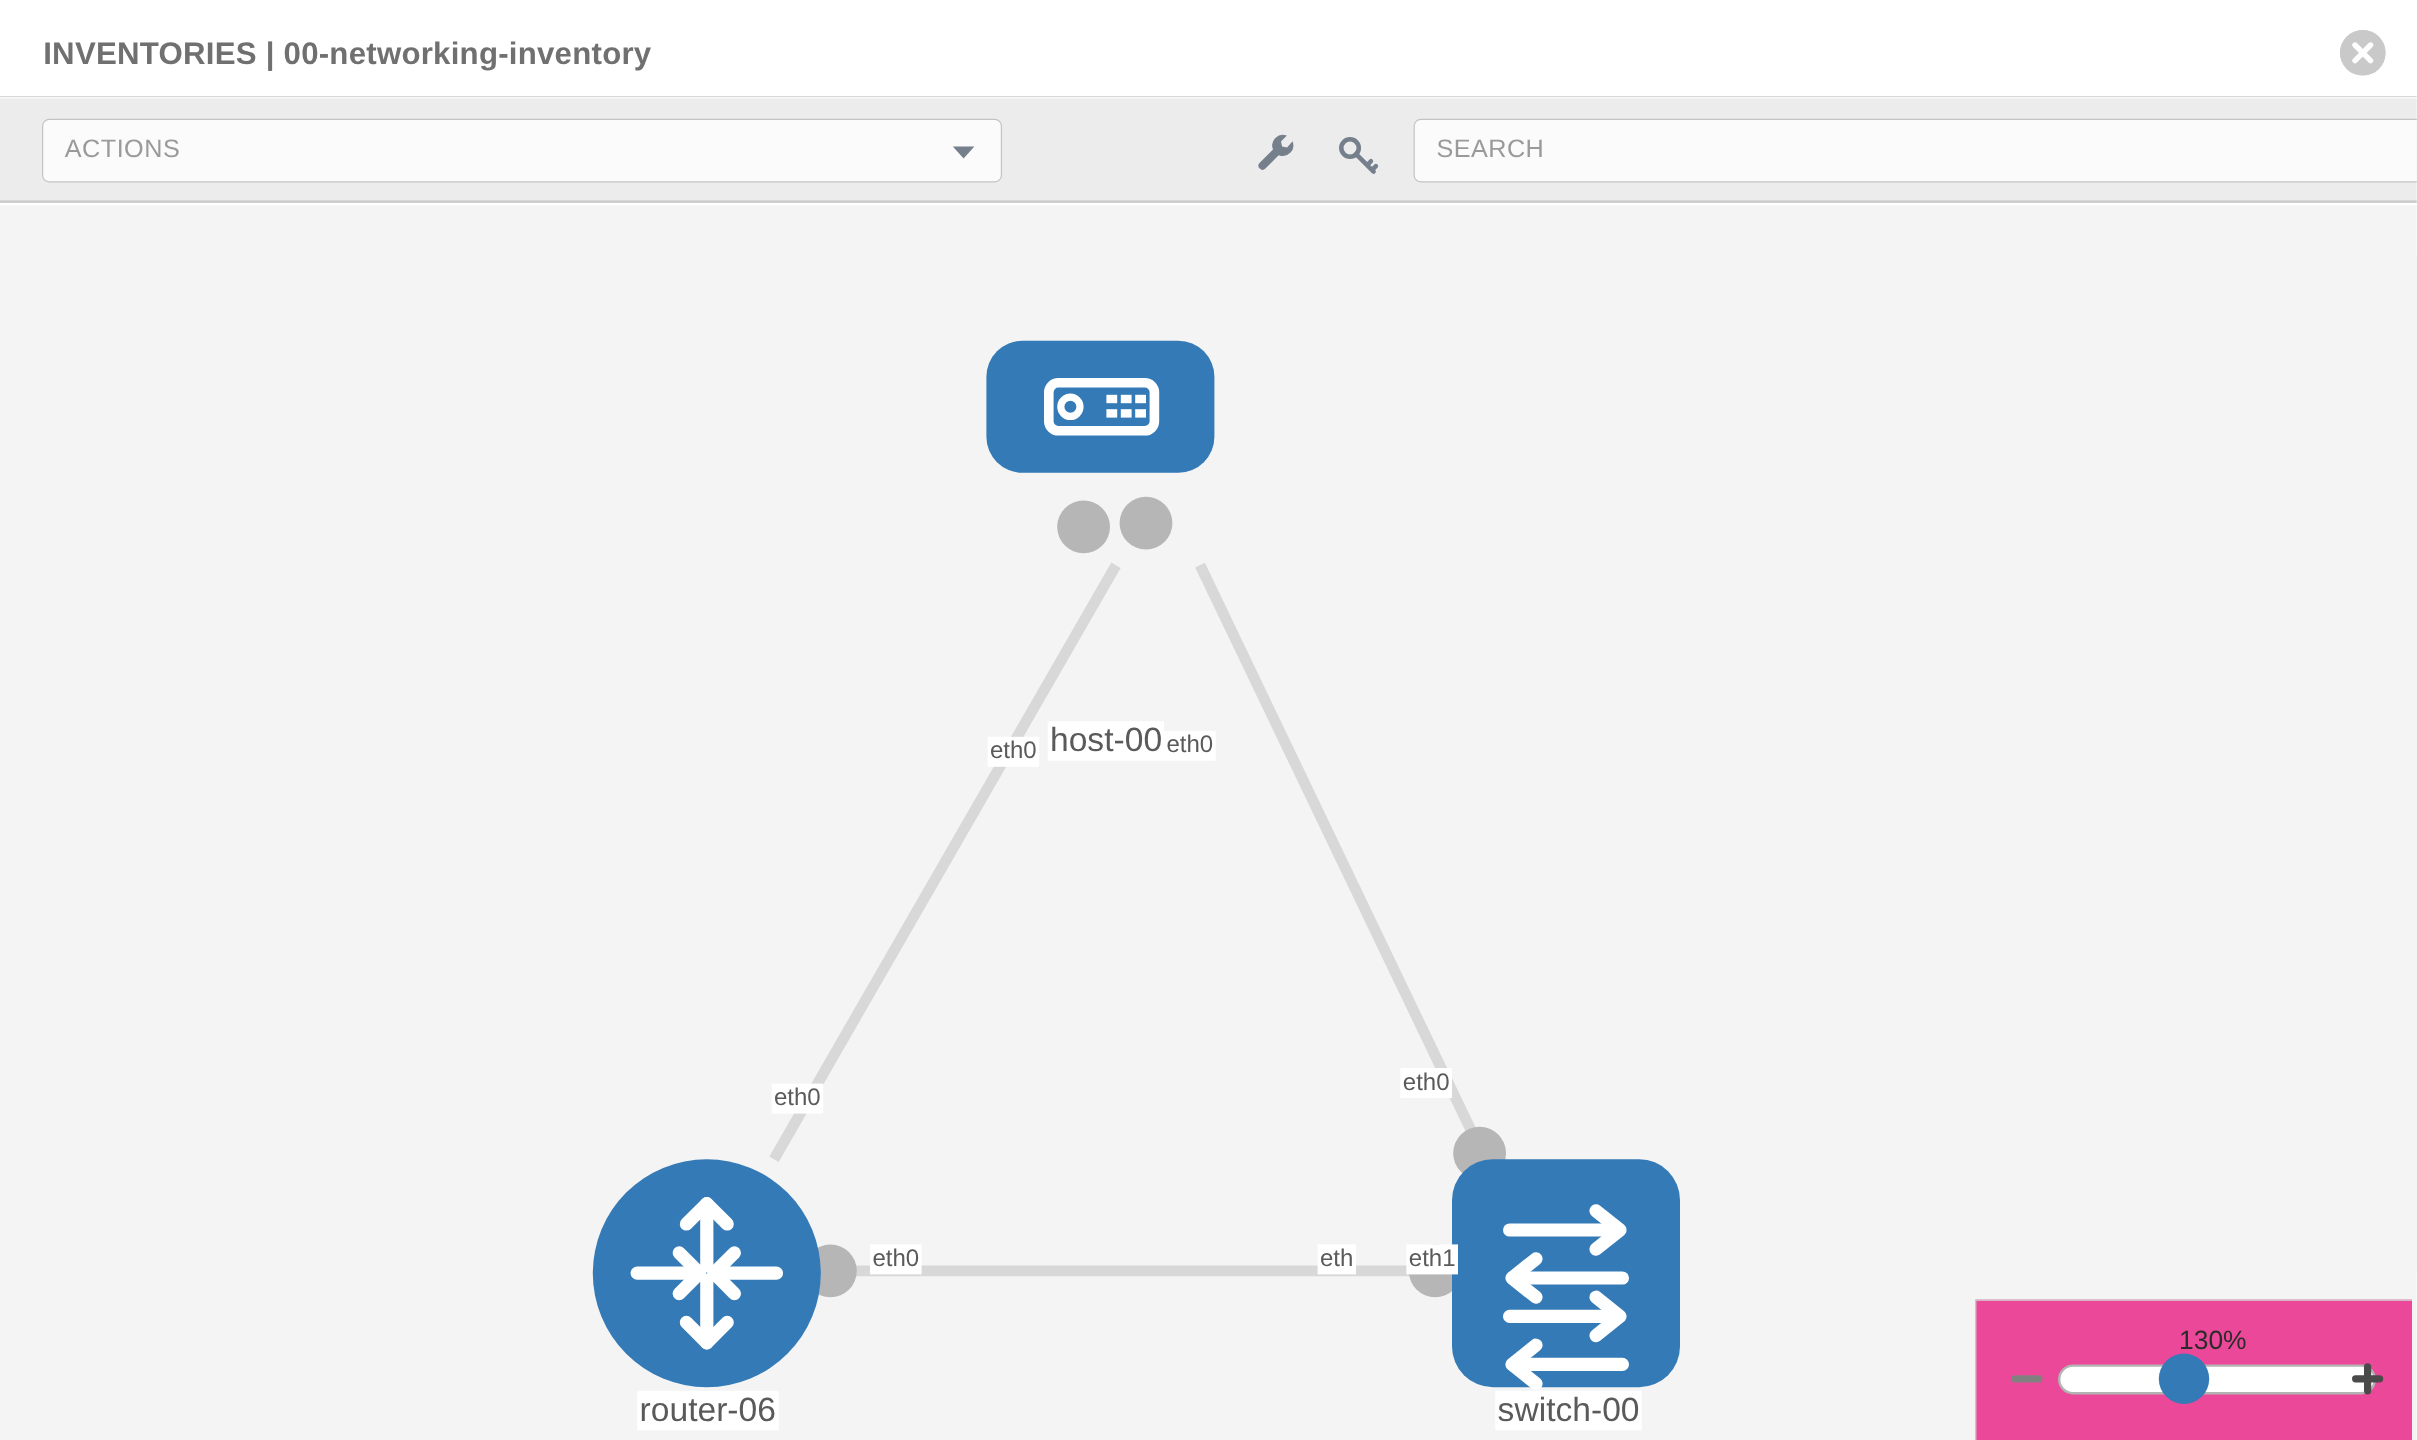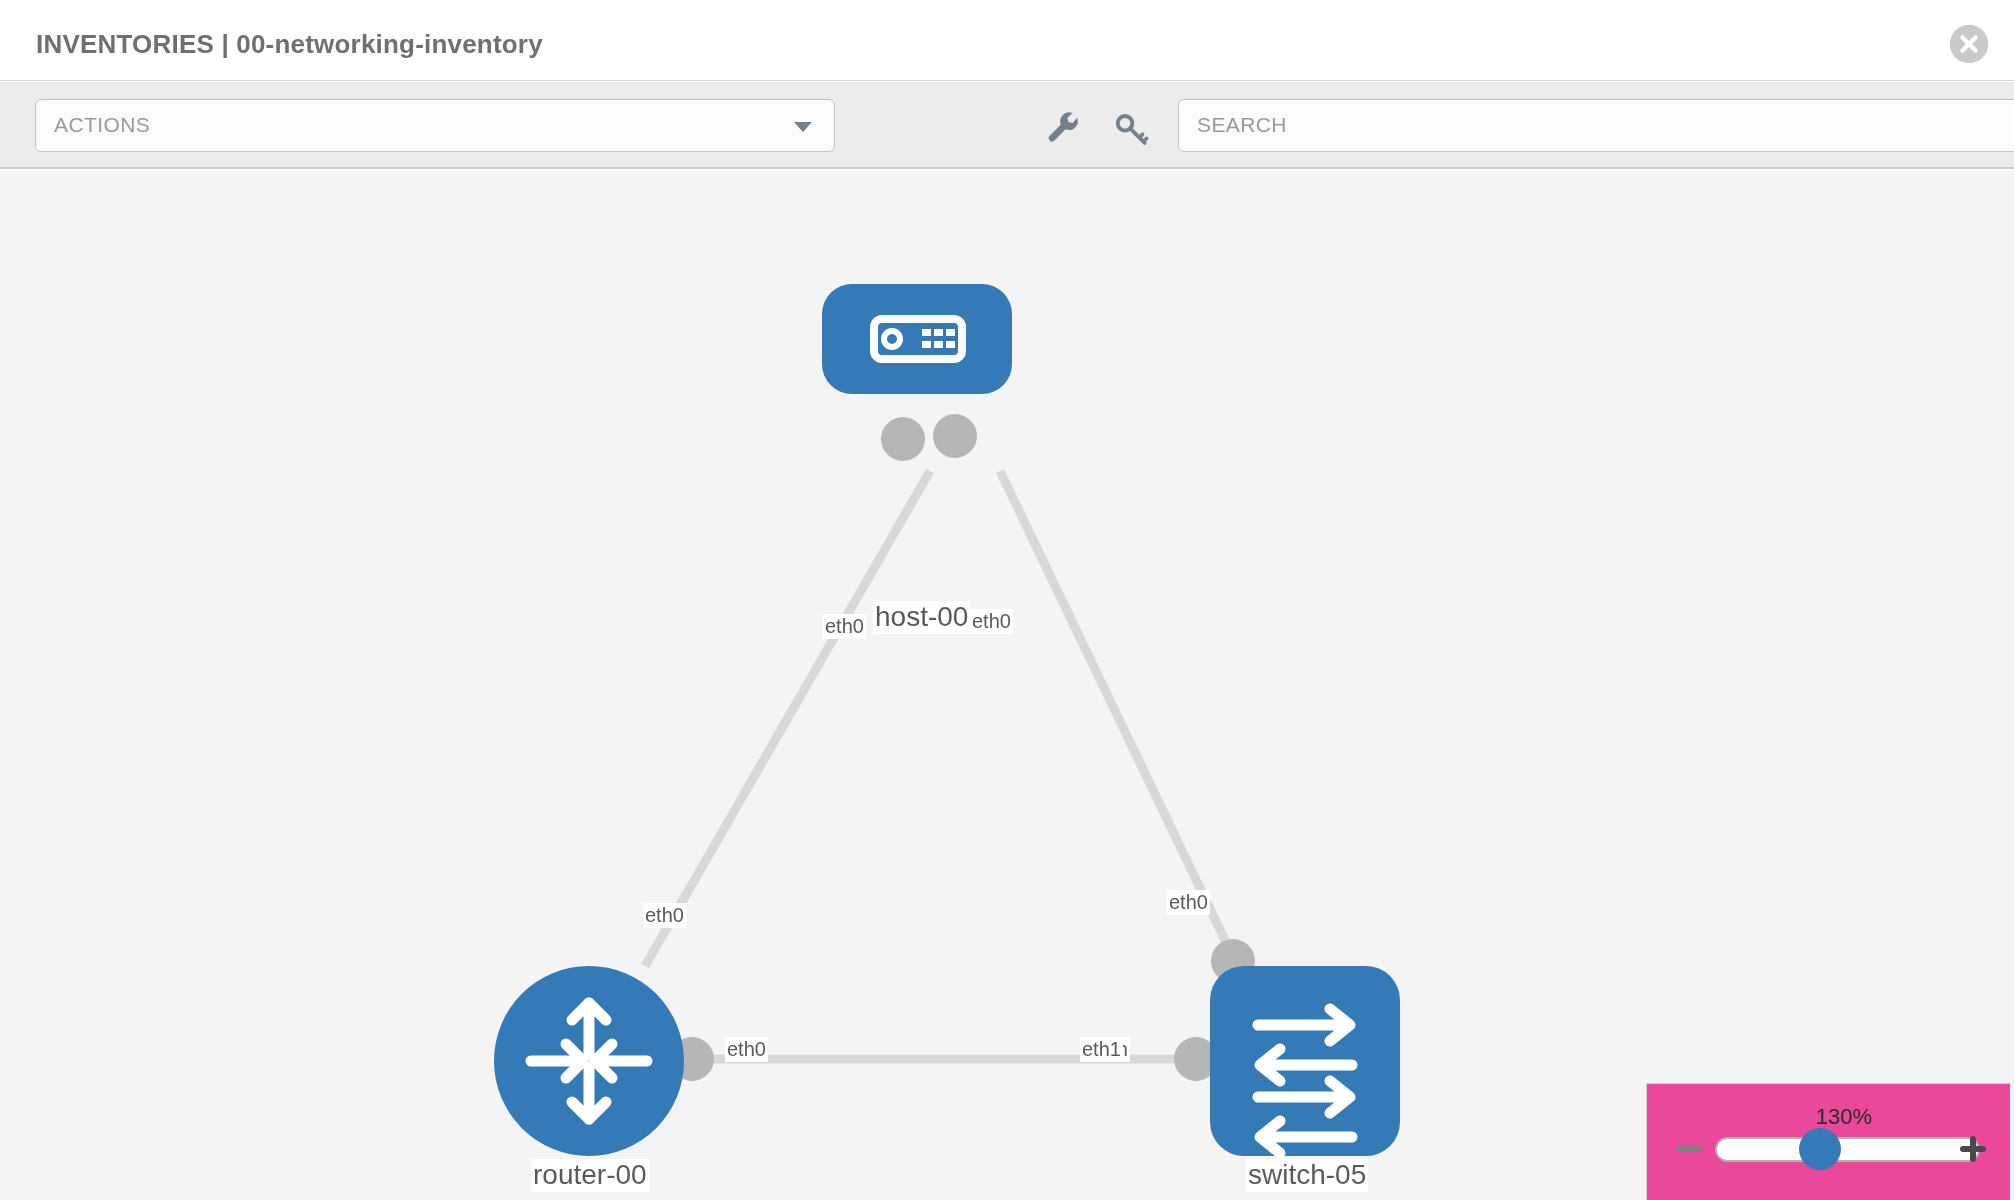--- a/index.html
+++ b/index.html
@@ -289,25 +289,25 @@
         </g>
       </g>
     </svg>
 
     <div class="lbl lbl-edge" style="left:823px;  top:443px;">eth0</div>
     <div class="lbl lbl-edge" style="left:970px;  top:438px;">eth0</div>
     <div class="lbl lbl-edge" style="left:643px;  top:732px;">eth0</div>
     <div class="lbl lbl-edge" style="left:1167px; top:719px;">eth0</div>
     <div class="lbl lbl-edge" style="left:725px;  top:866px;">eth0</div>
     <div class="lbl lbl-edge" style="left:1098px; top:866px;">eth</div>
-    <div class="lbl lbl-edge" style="left:1080px; top:866px;">eth1</div>
+    <div class="lbl lbl-edge" style="left:1172px; top:866px;">eth1</div>
 
     <div class="lbl lbl-node" style="left:873px;  top:430px;">host-00</div>
-    <div class="lbl lbl-node" style="left:531px;  top:988px;">router-00</div>
-    <div class="lbl lbl-node" style="left:1246px; top:988px;">switch-05</div>
+    <div class="lbl lbl-node" style="left:531px;  top:988px;">router-06</div>
+    <div class="lbl lbl-node" style="left:1246px; top:988px;">switch-00</div>
 
     <div class="zoom-panel">
       <div class="zoom-level">130%</div>
 
       <div class="zoom-minus">
         <svg width="34" height="34" viewBox="0 0 34 34">
           <rect x="4" y="14" width="26" height="6" rx="3" fill="#808080"></rect>
         </svg>
       </div>
 

